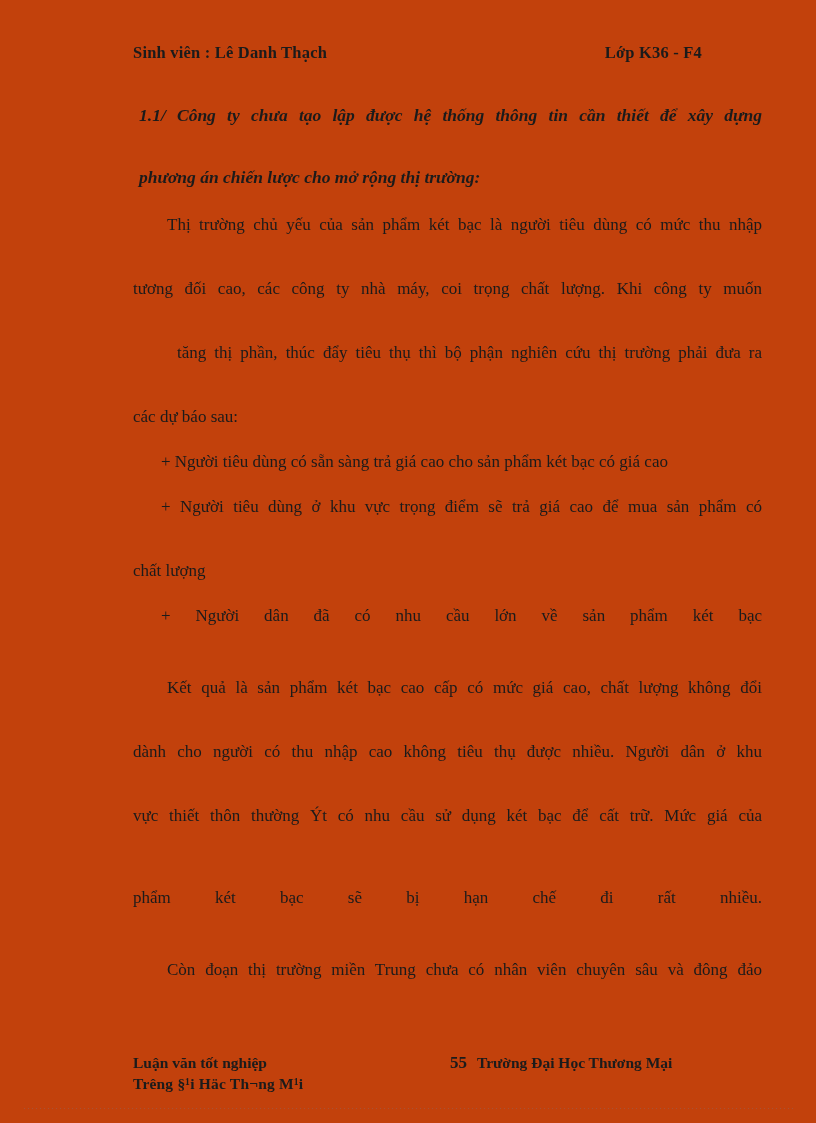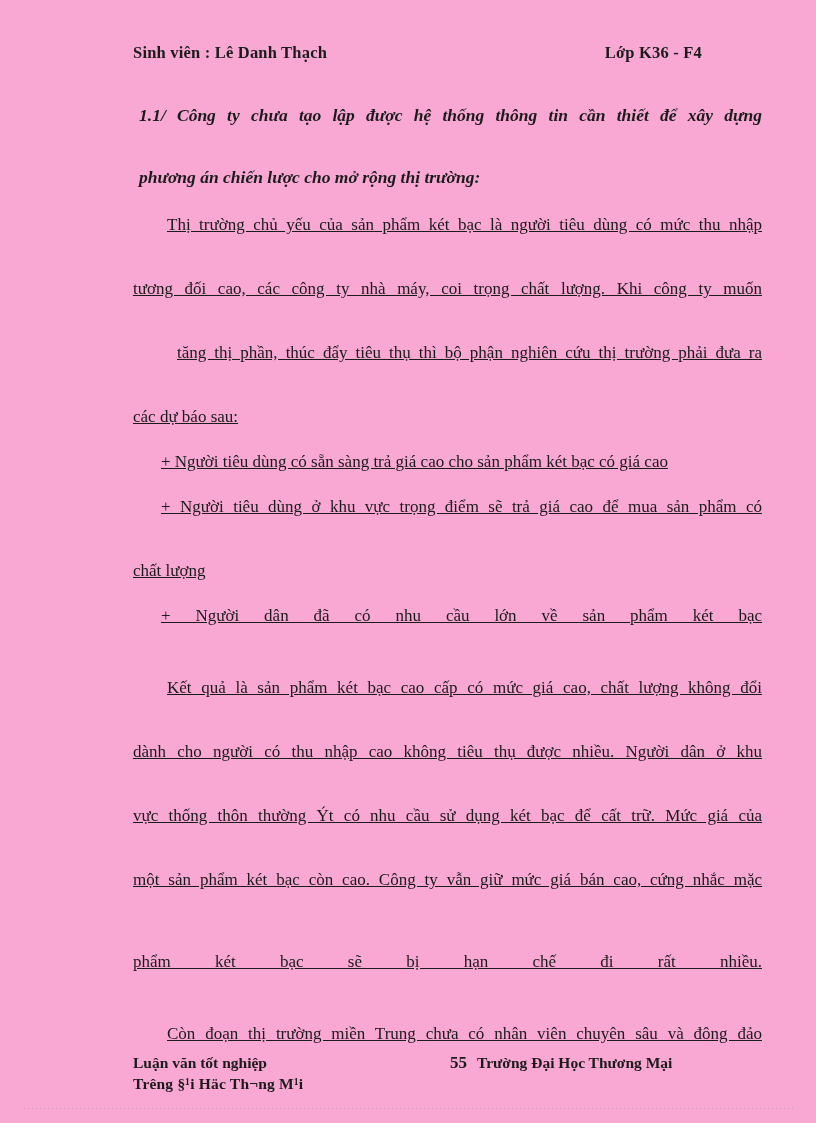--- a/index.html
+++ b/index.html
@@ -9,21 +9,21 @@
     background: #ffffff;
   }
   body {
     font-family: "Liberation Serif", "DejaVu Serif", serif;
     color: #1b1b1b;
   }
   .page {
     position: relative;
     width: 816px;
     height: 1123px;
-    background: #f9a8d4;
+    background: #c2410c;
     overflow: hidden;
     box-sizing: border-box;
   }
 
   
   .doc-header {
     position: absolute;
     left: 133px;
     top: 43px;
     width: 629px;
@@ -66,21 +66,20 @@
     content: "";
     display: inline-block;
     width: 100%;
   }
 
   p.para {
     font-size: 17px;
     line-height: 32px;
     margin: 0;
     text-align: justify;
-    text-decoration: underline;
   }
   
   .ln {
     display: block;
     white-space: pre-wrap;
   }
   .ln.just {
     text-align: justify;
   }
   .ln.just::after {
@@ -216,22 +215,21 @@
 
     <p class="para">
       <span class="ln spread-max indent3">+ Người dân đã có nhu cầu lớn về sản phẩm két bạc</span>
     </p>
 
     <div class="gap-sm"></div>
 
     <p class="para">
       <span class="ln just indent">Kết quả là sản phẩm két bạc cao cấp có mức giá cao, chất lượng không đổi</span>
       <span class="ln just">dành cho người có thu nhập cao không tiêu thụ được nhiều. Người dân ở khu</span>
-      <span class="ln just">vực thống thôn thường Ýt có nhu cầu sử dụng két bạc để cất trữ. Mức giá của</span>
-      <span class="ln just">một sản phẩm két bạc còn cao. Công ty vẫn giữ mức giá bán cao, cứng nhắc mặc</span>
+      <span class="ln just">vực thiết thôn thường Ýt có nhu cầu sử dụng két bạc để cất trữ. Mức giá của</span>
     </p>
 
     <div class="gap-lg"></div>
 
     <p class="para">
       <span class="ln spread-max">phẩm két bạc sẽ bị hạn chế đi rất nhiều.</span>
     </p>
 
     <div class="gap-sm"></div>
 

